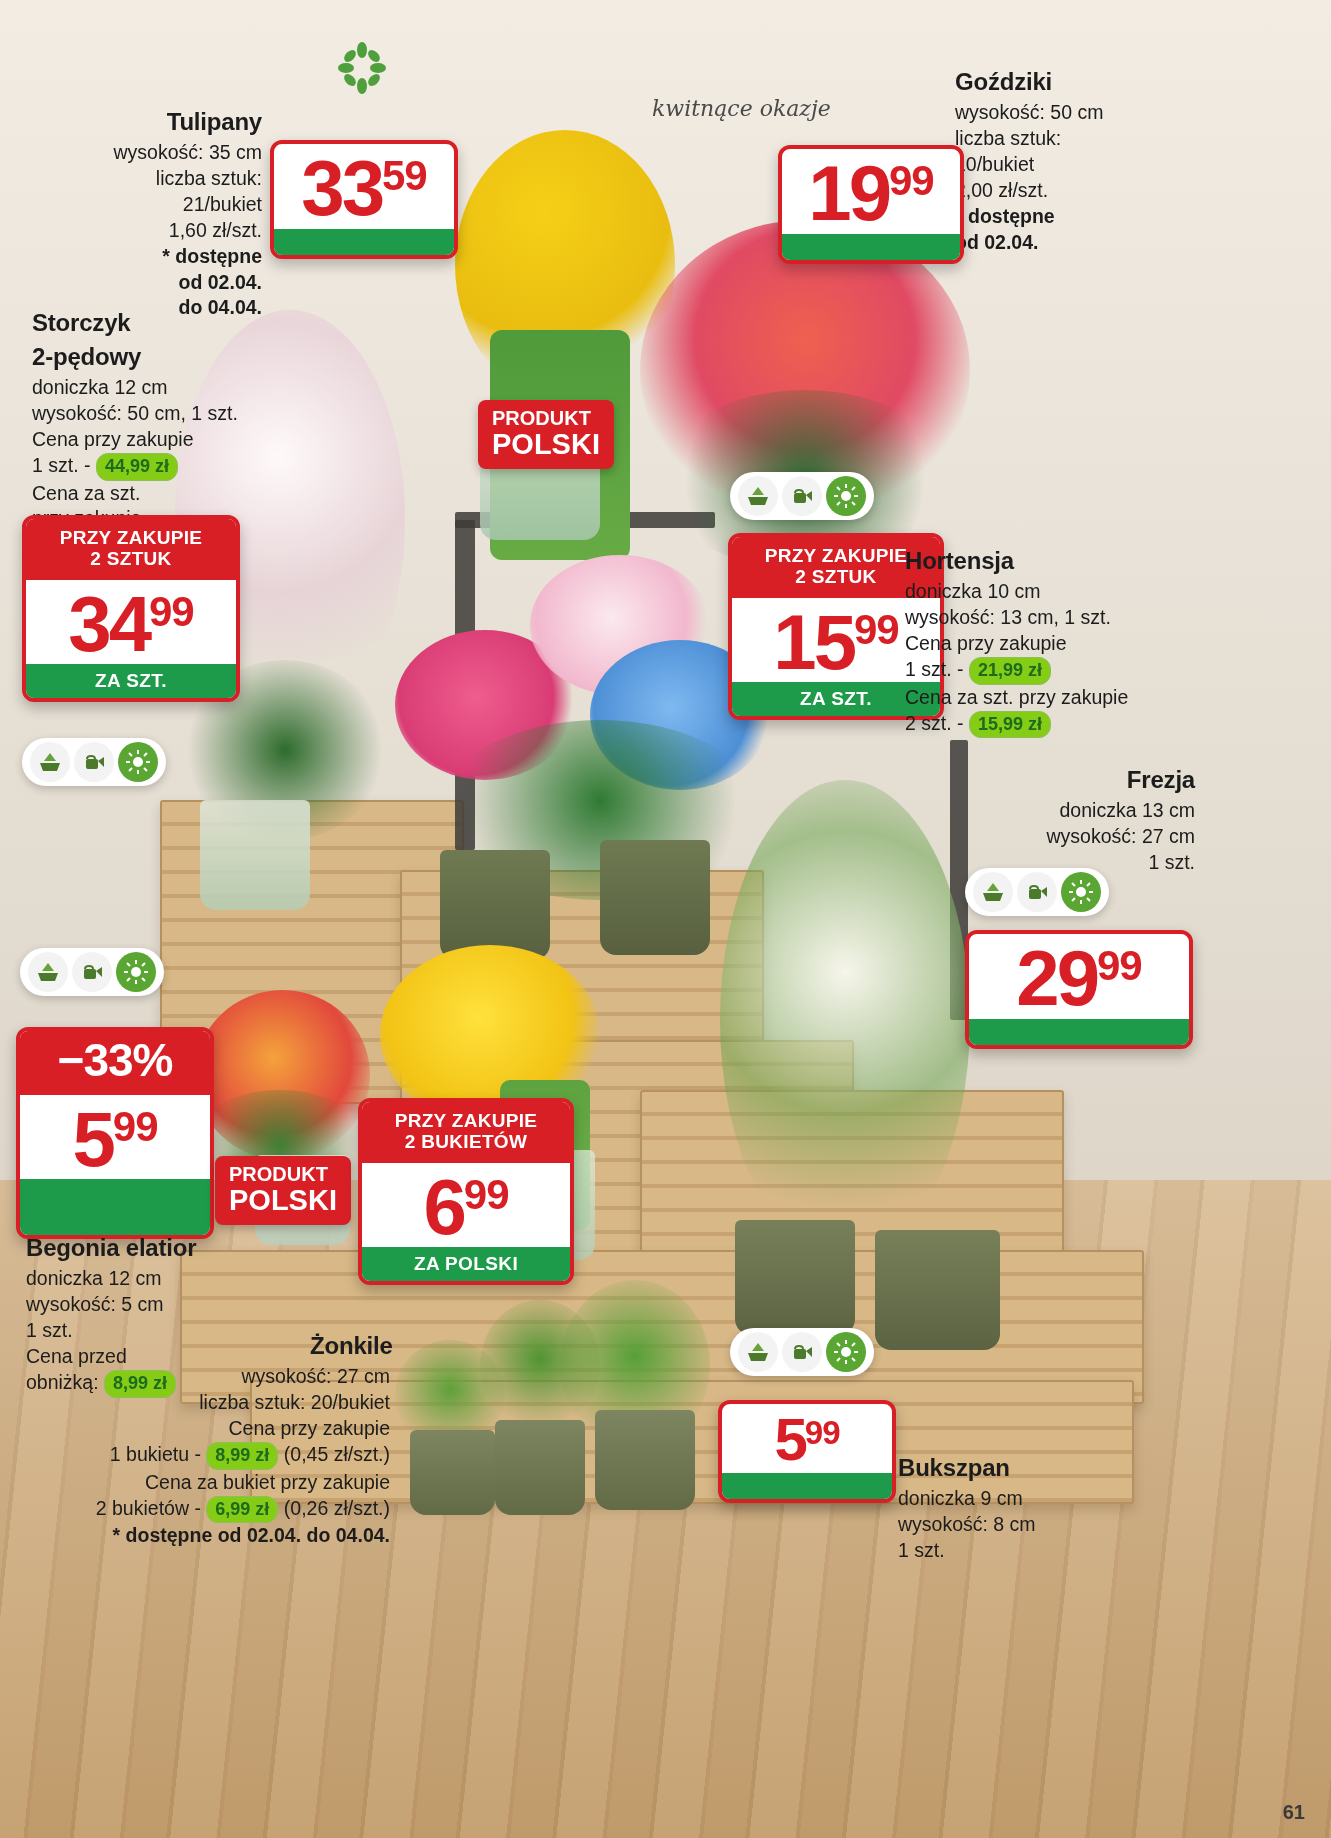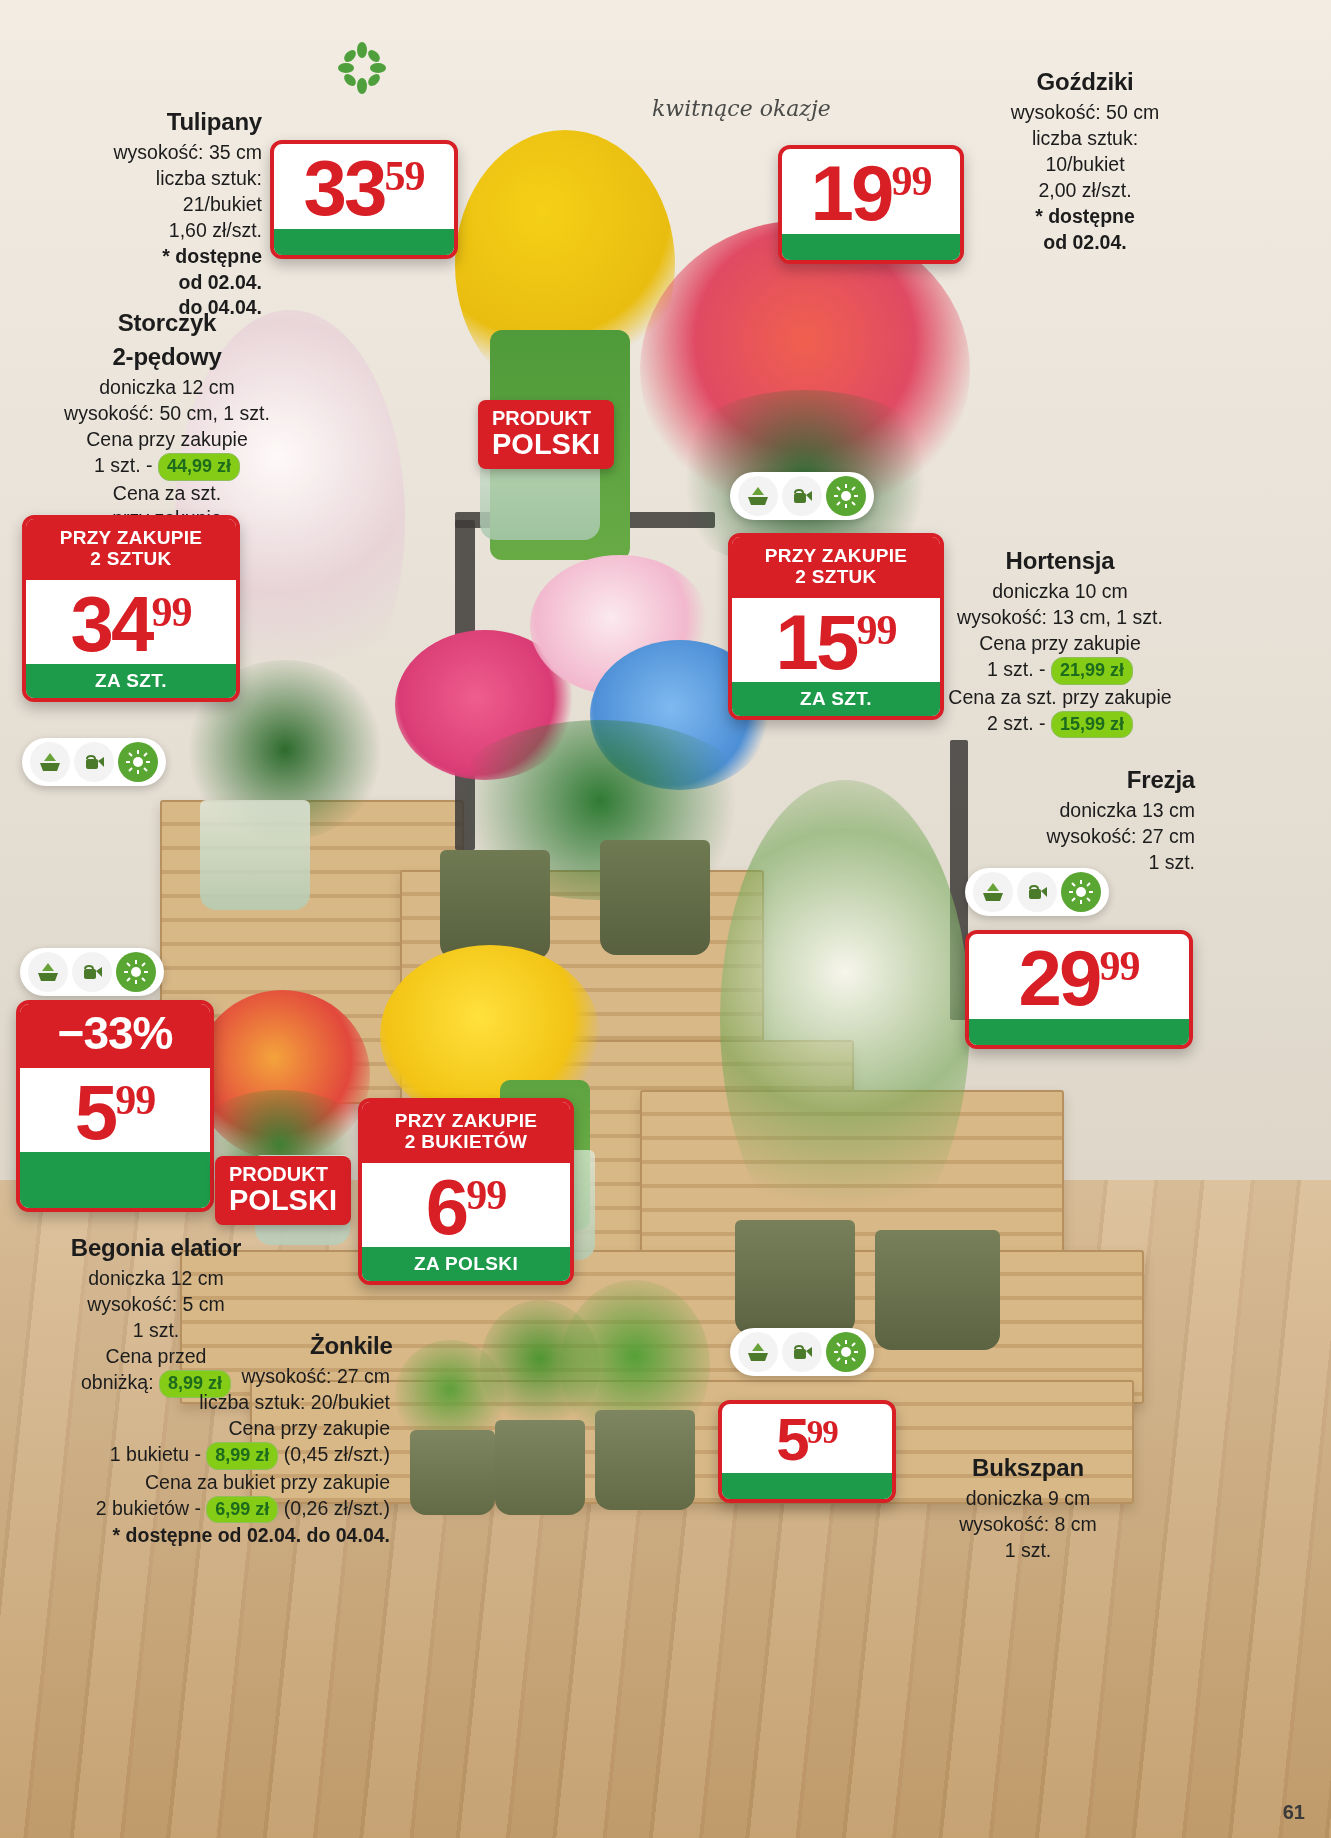--- a/index.html
+++ b/index.html
@@ -33,21 +33,21 @@
   .logo-mark{width:48px;height:52px;position:relative;}
   .logo-text{font-size:45px;font-weight:700;color:#2f7a2a;letter-spacing:-0.5px;}
   .logo-sub{position:absolute;left:652px;top:96px;font-size:22px;font-style:italic;color:#4a4a48;font-family:"DejaVu Serif",serif;}
 
   
   .tag{position:absolute;background:#fff;border:4px solid #d81f26;border-radius:12px;
        box-shadow:0 6px 14px rgba(0,0,0,.25);overflow:hidden;}
   .tag .price{display:flex;align-items:flex-start;justify-content:center;color:#d81f26;
        font-weight:700;line-height:.88;padding:10px 14px 6px;font-family:"Liberation Sans",sans-serif;}
   .tag .int{font-size:78px;letter-spacing:-3px;}
-  .tag .dec{font-size:42px;margin-top:4px;letter-spacing:-1px;font-family:Liberation Serif, serif;}
+  .tag .dec{font-size:42px;margin-top:4px;letter-spacing:-1px;}
   .tag .greenbar{background:#1d9b4a;height:26px;}
   .tag .greenbar.label{display:flex;align-items:center;justify-content:center;color:#fff;
        font-size:19px;font-weight:700;height:34px;letter-spacing:.4px;}
   .tag .redhead{background:#d81f26;color:#fff;text-align:center;font-size:19px;font-weight:700;
        padding:8px 10px 10px;line-height:1.12;letter-spacing:.3px;}
   .tag.small .int{font-size:60px;}
   .tag.small .dec{font-size:33px;}
 
   
   .polski{position:absolute;background:#d81f26;color:#fff;border-radius:8px;padding:8px 14px 10px;
@@ -56,21 +56,21 @@
   .polski .l2{font-size:29px;font-weight:700;line-height:1.05;}
 
   
   .pill{position:absolute;background:#fff;border-radius:26px;height:48px;display:flex;align-items:center;
       gap:4px;padding:0 8px;box-shadow:0 3px 8px rgba(0,0,0,.2);}
   .pill .ic{width:40px;height:40px;border-radius:50%;background:#f3f3f3;display:flex;align-items:center;justify-content:center;}
   .pill .ic.g{background:#5aa632;}
   .pill svg{display:block;}
 
   
-  .txt{position:absolute;color:#1c1c1c;font-size:19.5px;line-height:1.33;text-align:center;}
+  .txt{position:absolute;color:#1c1c1c;font-size:19.5px;line-height:1.33;}
   .txt h3{margin:0 0 2px;font-size:24px;font-weight:700;letter-spacing:-.2px;}
   .txt .b{font-weight:700;}
   .right{text-align:right;}
   .chip{display:inline-block;background:#84cc16;border:1px solid #8fbf5c;border-radius:12px;
       padding:1px 8px;font-weight:700;color:#1d6b1d;font-size:18px;}
   .pagenum{position:absolute;right:26px;bottom:14px;font-size:20px;font-weight:700;color:#3a3a3a;}
 </style>
 </head>
 <body>
 
@@ -371,21 +371,21 @@
           <line x1="21" y1="13" x2="25" y2="13"></line>
           <line x1="4" y1="4" x2="7" y2="7"></line>
           <line x1="19" y1="19" x2="22" y2="22"></line>
           <line x1="22" y1="4" x2="19" y2="7"></line>
           <line x1="7" y1="19" x2="4" y2="22"></line>
         </g>
       </svg>
   </span>
 </div>
 
-<div class="tag" style="left:16px;top:1000px;width:190px;border-radius:13px;">
+<div class="tag" style="left:16px;top:1027px;width:190px;">
   <div class="redhead" style="font-size:46px;padding:4px 8px 8px;letter-spacing:-1px;">−33%</div>
   <div class="price">
     <span class="int">5</span>
     <span class="dec">99</span>
   </div>
   <div class="greenbar" style="height:56px;"></div>
 </div>
 
 <div class="txt" style="left:26px;top:1232px;width:260px;">
   <h3>Begonia elatior</h3>

